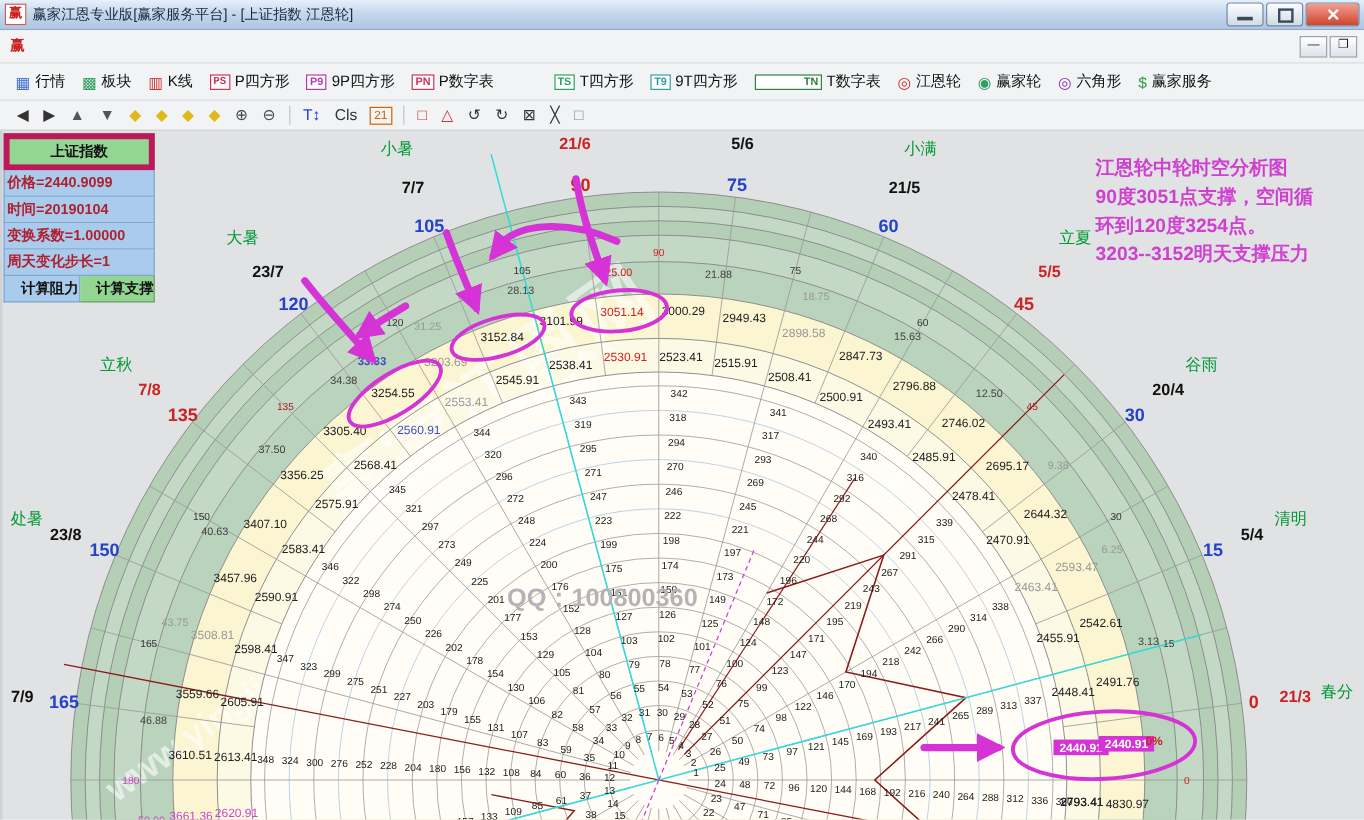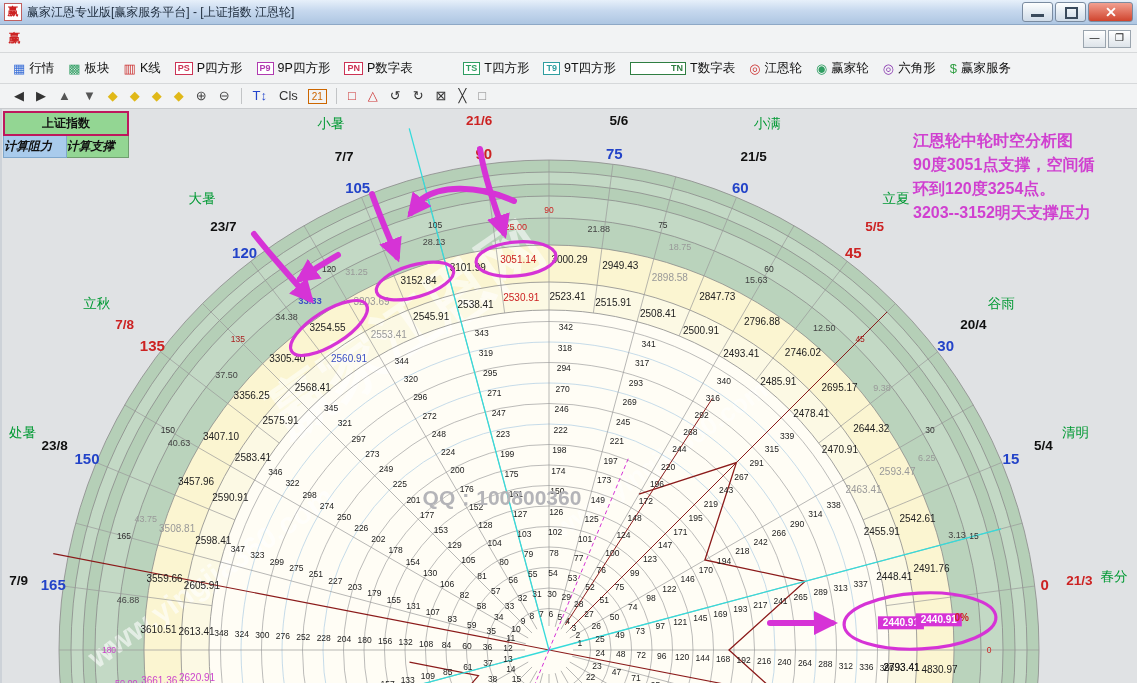--- a/index.html
+++ b/index.html
@@ -45,27 +45,27 @@
   .tb2-sep{width:1px;height:16px;background:#c2c4c6;margin:0 5px;}
 
   
   .chart{position:relative;width:1137px;height:578px;background:#e0e2e4;overflow:hidden;
     border-left:2px solid #cdd2d8;}
   .chart svg{position:absolute;left:0;top:0;}
   svg text{font-family:"Liberation Sans",sans-serif;}
 
   
   .panel{position:absolute;left:1px;top:2px;width:126px;font-size:12px;}
-  .panel-title{background:#93d693;border:2px solid #be185d;text-align:center;
+  .panel-title{background:#93d693;border:5px solid #be185d;text-align:center;
     font-weight:bold;color:#111;padding:2px 0;}
   .panel-row{background:#a9cbec;border:1px solid #7fa7cc;border-top:none;color:#b02030;
     font-weight:bold;padding:2px 2px;white-space:nowrap;overflow:hidden;}
   .panel-btns{display:flex;}
-  .panel-btn{flex:1;text-align:left;font-weight:bold;color:#111;padding:2px 0;
-    border:1px solid #7fa7cc;border-top:none;cursor:default;font-style:italic;}
+  .panel-btn{flex:1;text-align:right;font-weight:bold;color:#111;padding:2px 0;
+    border:1px solid #7fa7cc;border-top:none;cursor:default;}
   .panel-btn.resist{background:#a9cbec;}
   .panel-btn.support{background:#93d693;border-left:none;border-color:#6f9f6f;}
 
   
   .annotation{position:absolute;left:911px;top:20px;width:226px;
     font-size:16px;font-weight:bold;color:#d040d0;line-height:24px;}
 </style>
 </head>
 <body>
 
@@ -103,21 +103,21 @@
       </div>
       <div class="tb1-item">
         <span class="tb1-glyph" style="color: rgb(47, 158, 98);">▩</span>
         <span>板块</span>
       </div>
       <div class="tb1-item">
         <span class="tb1-glyph" style="color: rgb(204, 51, 51);">▥</span>
         <span>K线</span>
       </div>
       <div class="tb1-item">
-        <span class="tb1-badge" style="color: rgb(204, 51, 85); border-color: rgb(204, 51, 85);">PS</span>
+        <span class="tb1-badge" style="color: rgb(204, 51, 85); border-color: rgb(204, 51, 85); font-family: Liberation Mono, monospace;">PS</span>
         <span>P四方形</span>
       </div>
       <div class="tb1-item">
         <span class="tb1-badge" style="color: rgb(176, 58, 176); border-color: rgb(176, 58, 176);">P9</span>
         <span>9P四方形</span>
       </div>
       <div class="tb1-item">
         <span class="tb1-badge" style="color: rgb(204, 51, 85); border-color: rgb(204, 51, 85);">PN</span>
         <span>P数字表</span>
       </div>
@@ -656,20 +656,26 @@
         <ellipse cx="0" cy="0" rx="76" ry="28" fill="none" stroke="#d633d6" stroke-width="3.2" transform="translate(918,512) rotate(-3)"></ellipse>
         <path d="M478,40 C483,72 494,100 502,124" fill="none" stroke="#d633d6" stroke-width="6" stroke-linecap="round" marker-end="url(#ah)"></path>
         <path d="M370,85 C378,108 388,130 395,148" fill="none" stroke="#d633d6" stroke-width="6" stroke-linecap="round" marker-end="url(#ah)"></path>
         <path d="M252,125 C270,148 292,172 308,190" fill="none" stroke="#d633d6" stroke-width="6" stroke-linecap="round" marker-end="url(#ah)"></path>
         <path d="M512,92 C472,74 436,78 420,90 L409,104" fill="none" stroke="#d633d6" stroke-width="6" stroke-linecap="round" marker-end="url(#ah)"></path>
         <path d="M336,146 C322,154 308,163 298,170" fill="none" stroke="#d633d6" stroke-width="6" stroke-linecap="round" marker-end="url(#ah)"></path>
         <path d="M768,514 L830,514" fill="none" stroke="#d633d6" stroke-width="6" stroke-linecap="round" marker-end="url(#ah)"></path>
       </svg>
     <div class="panel">
       <div class="panel-title">上证指数</div>
+      <div id="panel-rows">
+          <div class="panel-row">价格=2440.9099</div>
+          <div class="panel-row">时间=20190104</div>
+          <div class="panel-row">变换系数=1.00000</div>
+          <div class="panel-row">周天变化步长=1</div>
+        </div>
       <div class="panel-btns" id="panel-btns">
           <div class="panel-btn resist">计算阻力</div>
           <div class="panel-btn support">计算支撑</div>
         </div>
     </div>
     <div class="annotation" id="annotation">
         <div>江恩轮中轮时空分析图</div>
         <div>90度3051点支撑，空间循</div>
         <div>环到120度3254点。</div>
         <div>3203--3152明天支撑压力</div>

